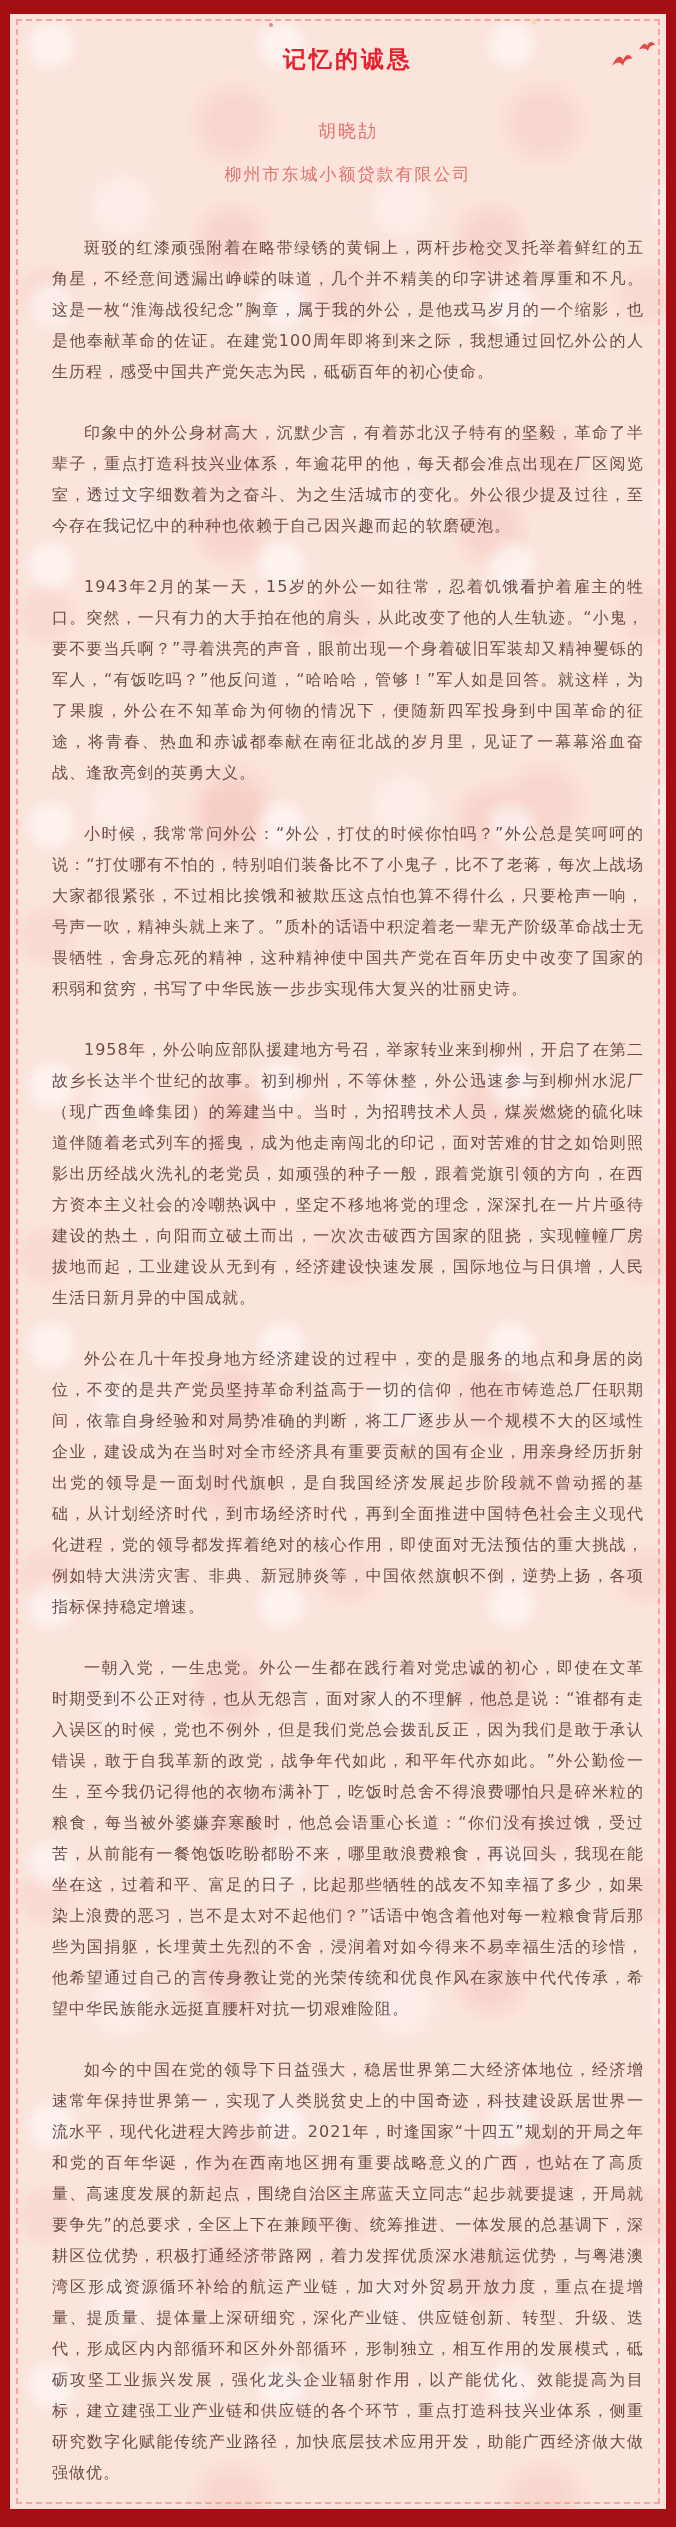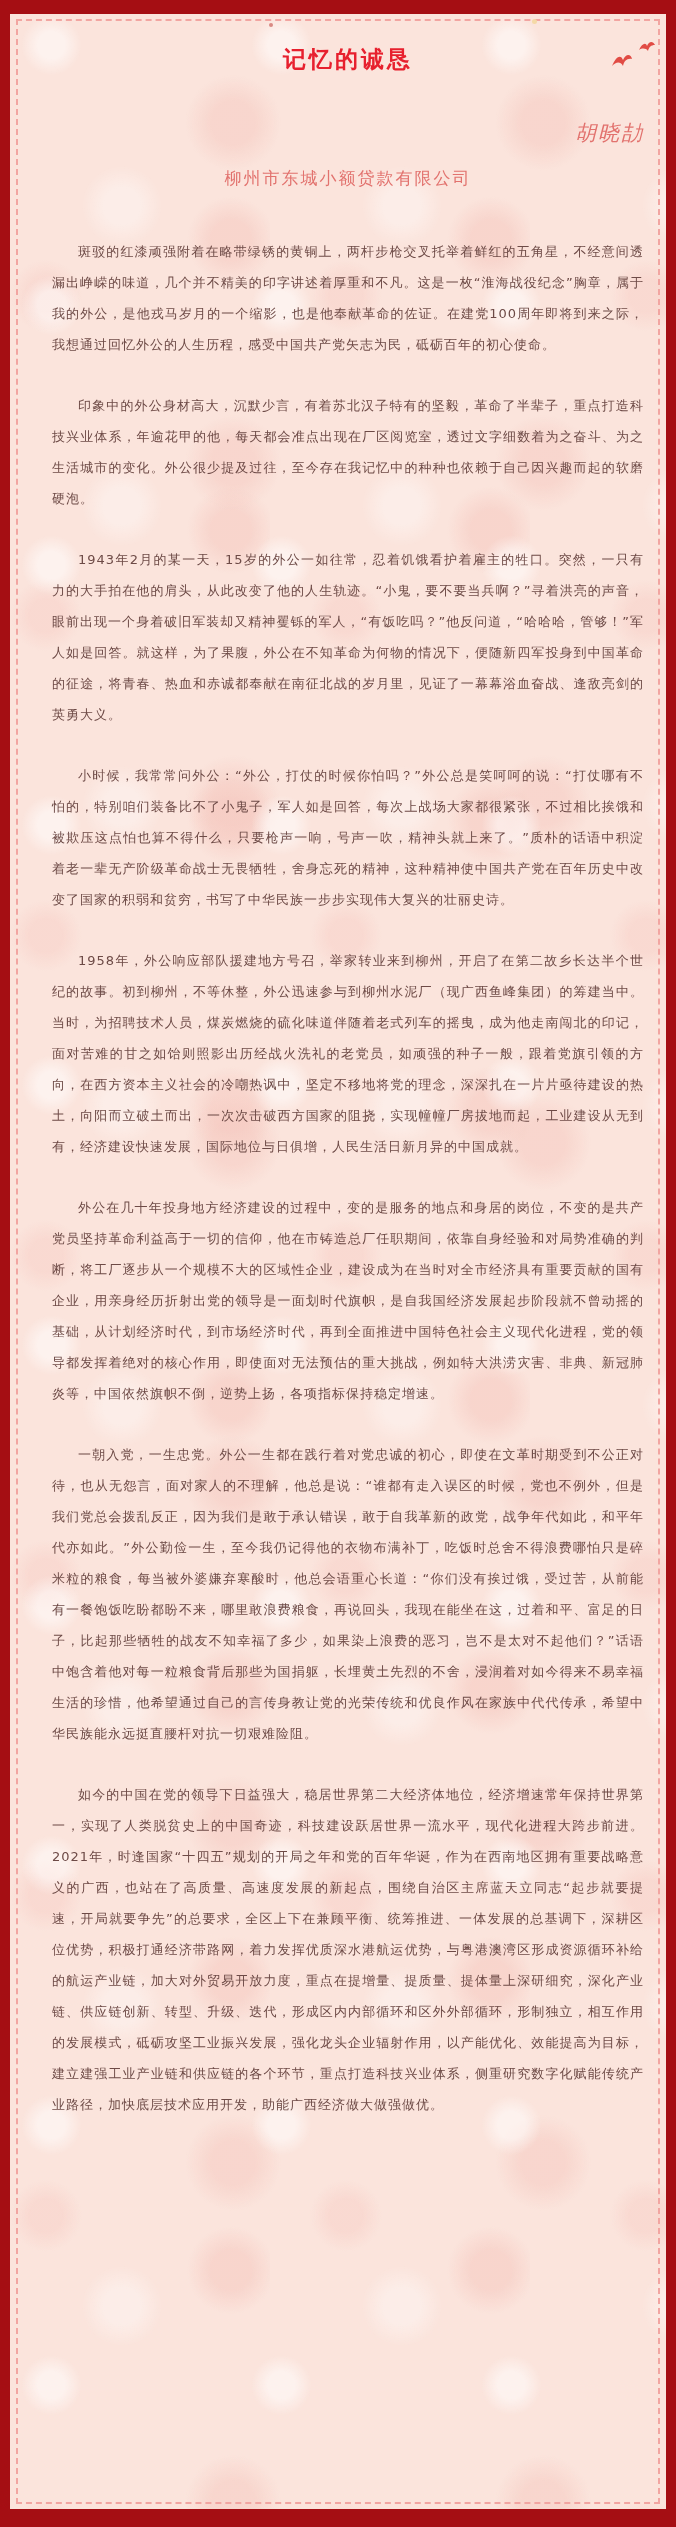--- a/index.html
+++ b/index.html
@@ -51,37 +51,36 @@
   h1.title{
     margin:0 0 44px 0;
     text-align:center;
     color:var(--title-red);
     font-size:23px;
     font-weight:bold;
     letter-spacing:3px;
   }
   .byline{
     margin:0 0 20px 0;
-    text-align:right;
+    text-align:center;
     color:var(--subtitle-red);
-    font-size:21px;
+    font-size:18px;
     letter-spacing:2px;
-    font-style:italic;
   }
   .org{
     margin:8px 0 46px 0;
     text-align:center;
     color:var(--subtitle-red);
     font-size:17px;
     letter-spacing:2px;
   }
   .article p{
     margin:0 0 30px 0;
     color:var(--body-ink);
-    font-size:13px;
+    font-size:16px;
     line-height:31px;
     letter-spacing:1px;
     text-align:justify;
     text-indent:2em;
   }
   .article p:last-child{margin-bottom:0;}
   .birds{
     position:absolute;
     top:26px;left:598px;
     width:52px;height:44px;
@@ -108,21 +107,21 @@
 
     <div class="content">
       <h1 class="title">记忆的诚恳</h1>
       <p class="byline">胡晓劼</p>
       <p class="org">柳州市东城小额贷款有限公司</p>
 
       <div class="article">
         <p>斑驳的红漆顽强附着在略带绿锈的黄铜上，两杆步枪交叉托举着鲜红的五角星，不经意间透漏出峥嵘的味道，几个并不精美的印字讲述着厚重和不凡。这是一枚“淮海战役纪念”胸章，属于我的外公，是他戎马岁月的一个缩影，也是他奉献革命的佐证。在建党100周年即将到来之际，我想通过回忆外公的人生历程，感受中国共产党矢志为民，砥砺百年的初心使命。</p>
         <p>印象中的外公身材高大，沉默少言，有着苏北汉子特有的坚毅，革命了半辈子，重点打造科技兴业体系，年逾花甲的他，每天都会准点出现在厂区阅览室，透过文字细数着为之奋斗、为之生活城市的变化。外公很少提及过往，至今存在我记忆中的种种也依赖于自己因兴趣而起的软磨硬泡。</p>
         <p>1943年2月的某一天，15岁的外公一如往常，忍着饥饿看护着雇主的牲口。突然，一只有力的大手拍在他的肩头，从此改变了他的人生轨迹。“小鬼，要不要当兵啊？”寻着洪亮的声音，眼前出现一个身着破旧军装却又精神矍铄的军人，“有饭吃吗？”他反问道，“哈哈哈，管够！”军人如是回答。就这样，为了果腹，外公在不知革命为何物的情况下，便随新四军投身到中国革命的征途，将青春、热血和赤诚都奉献在南征北战的岁月里，见证了一幕幕浴血奋战、逢敌亮剑的英勇大义。</p>
-        <p>小时候，我常常问外公：“外公，打仗的时候你怕吗？”外公总是笑呵呵的说：“打仗哪有不怕的，特别咱们装备比不了小鬼子，军人如是回答，每次上战场大家都很紧张，不过相比挨饿和被欺压这点怕也算不得什么，只要枪声一响，号声一吹，精神头就上来了。”质朴的话语中积淀着老一辈无产阶级革命战士无畏牺牲，舍身忘死的精神，这种精神使中国共产党在百年历史中改变了国家的积弱和贫穷，书写了中华民族一步步实现伟大复兴的壮丽史诗。</p>
+        <p>小时候，我常常问外公：“外公，打仗的时候你怕吗？”外公总是笑呵呵的说：“打仗哪有不怕的，特别咱们装备比不了小鬼子，比不了老蒋，每次上战场大家都很紧张，不过相比挨饿和被欺压这点怕也算不得什么，只要枪声一响，号声一吹，精神头就上来了。”质朴的话语中积淀着老一辈无产阶级革命战士无畏牺牲，舍身忘死的精神，这种精神使中国共产党在百年历史中改变了国家的积弱和贫穷，书写了中华民族一步步实现伟大复兴的壮丽史诗。</p>
         <p>1958年，外公响应部队援建地方号召，举家转业来到柳州，开启了在第二故乡长达半个世纪的故事。初到柳州，不等休整，外公迅速参与到柳州水泥厂（现广西鱼峰集团）的筹建当中。当时，为招聘技术人员，煤炭燃烧的硫化味道伴随着老式列车的摇曳，成为他走南闯北的印记，面对苦难的甘之如饴则照影出历经战火洗礼的老党员，如顽强的种子一般，跟着党旗引领的方向，在西方资本主义社会的冷嘲热讽中，坚定不移地将党的理念，深深扎在一片片亟待建设的热土，向阳而立破土而出，一次次击破西方国家的阻挠，实现幢幢厂房拔地而起，工业建设从无到有，经济建设快速发展，国际地位与日俱增，人民生活日新月异的中国成就。</p>
         <p>外公在几十年投身地方经济建设的过程中，变的是服务的地点和身居的岗位，不变的是共产党员坚持革命利益高于一切的信仰，他在市铸造总厂任职期间，依靠自身经验和对局势准确的判断，将工厂逐步从一个规模不大的区域性企业，建设成为在当时对全市经济具有重要贡献的国有企业，用亲身经历折射出党的领导是一面划时代旗帜，是自我国经济发展起步阶段就不曾动摇的基础，从计划经济时代，到市场经济时代，再到全面推进中国特色社会主义现代化进程，党的领导都发挥着绝对的核心作用，即使面对无法预估的重大挑战，例如特大洪涝灾害、非典、新冠肺炎等，中国依然旗帜不倒，逆势上扬，各项指标保持稳定增速。</p>
         <p>一朝入党，一生忠党。外公一生都在践行着对党忠诚的初心，即使在文革时期受到不公正对待，也从无怨言，面对家人的不理解，他总是说：“谁都有走入误区的时候，党也不例外，但是我们党总会拨乱反正，因为我们是敢于承认错误，敢于自我革新的政党，战争年代如此，和平年代亦如此。”外公勤俭一生，至今我仍记得他的衣物布满补丁，吃饭时总舍不得浪费哪怕只是碎米粒的粮食，每当被外婆嫌弃寒酸时，他总会语重心长道：“你们没有挨过饿，受过苦，从前能有一餐饱饭吃盼都盼不来，哪里敢浪费粮食，再说回头，我现在能坐在这，过着和平、富足的日子，比起那些牺牲的战友不知幸福了多少，如果染上浪费的恶习，岂不是太对不起他们？”话语中饱含着他对每一粒粮食背后那些为国捐躯，长埋黄土先烈的不舍，浸润着对如今得来不易幸福生活的珍惜，他希望通过自己的言传身教让党的光荣传统和优良作风在家族中代代传承，希望中华民族能永远挺直腰杆对抗一切艰难险阻。</p>
         <p>如今的中国在党的领导下日益强大，稳居世界第二大经济体地位，经济增速常年保持世界第一，实现了人类脱贫史上的中国奇迹，科技建设跃居世界一流水平，现代化进程大跨步前进。2021年，时逢国家“十四五”规划的开局之年和党的百年华诞，作为在西南地区拥有重要战略意义的广西，也站在了高质量、高速度发展的新起点，围绕自治区主席蓝天立同志“起步就要提速，开局就要争先”的总要求，全区上下在兼顾平衡、统筹推进、一体发展的总基调下，深耕区位优势，积极打通经济带路网，着力发挥优质深水港航运优势，与粤港澳湾区形成资源循环补给的航运产业链，加大对外贸易开放力度，重点在提增量、提质量、提体量上深研细究，深化产业链、供应链创新、转型、升级、迭代，形成区内内部循环和区外外部循环，形制独立，相互作用的发展模式，砥砺攻坚工业振兴发展，强化龙头企业辐射作用，以产能优化、效能提高为目标，建立建强工业产业链和供应链的各个环节，重点打造科技兴业体系，侧重研究数字化赋能传统产业路径，加快底层技术应用开发，助能广西经济做大做强做优。</p>
 
       </div>
     </div>
   </div>
 </div>
 

